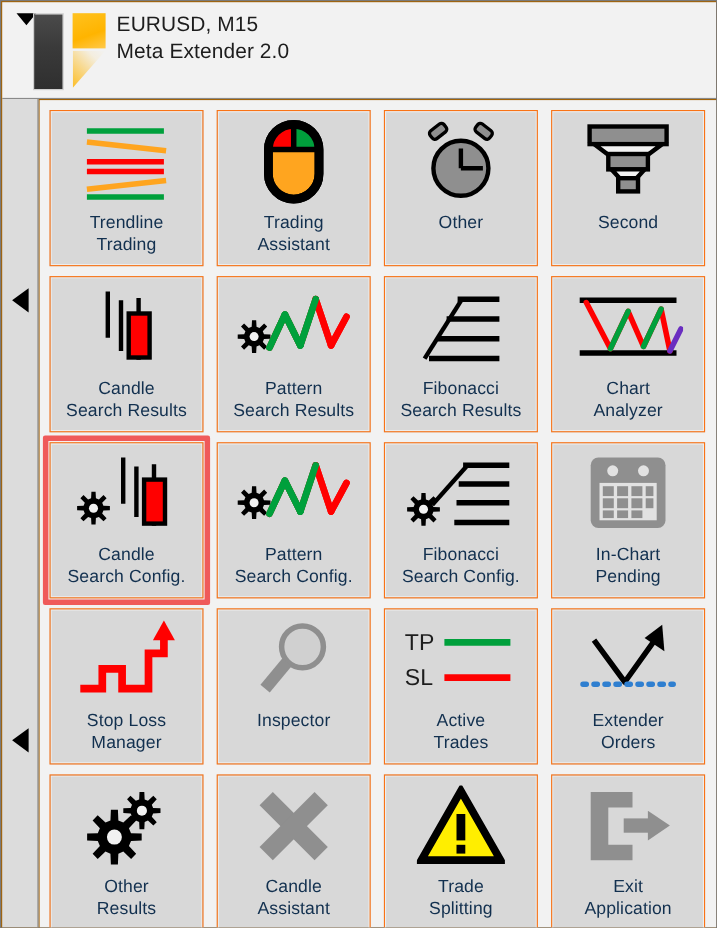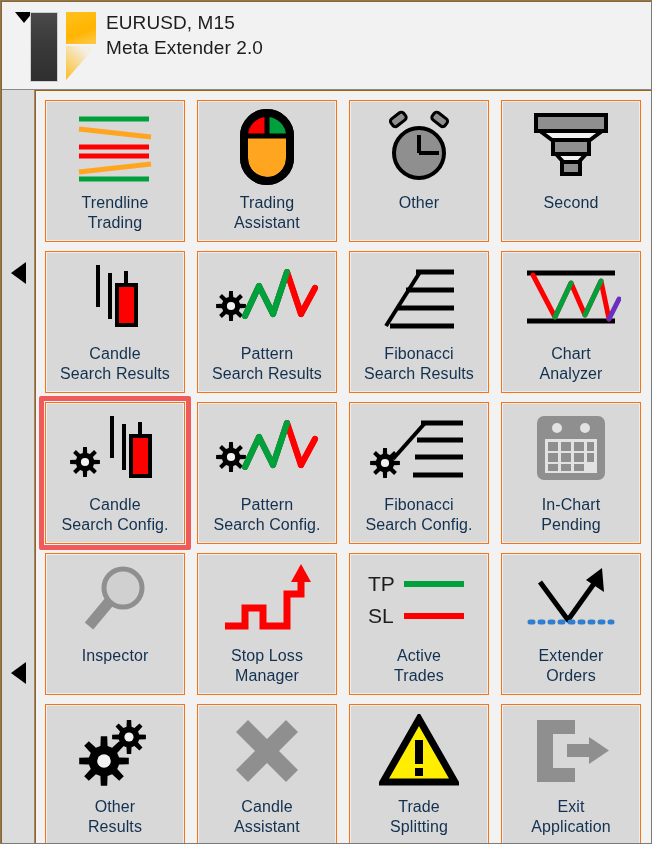--- a/index.html
+++ b/index.html
@@ -410,37 +410,37 @@
         <rect x="42" y="53" width="10" height="7"></rect>
       </g>
     </svg>
           </div>
           <div class="label"><span>In-Chart</span><span class="l2">Pending</span></div>
         </div>
       </div>
       <div class="cell">
         <div class="btn">
           <div class="icon-box">
+            <svg width="96" height="76" viewBox="0 0 96 76">
+      <polyline points="6,64 26,64 26,46 44,46 44,64 68,64 68,32 82,32 82,12" fill="none" stroke="#ff0000" stroke-width="7" stroke-linejoin="miter" stroke-linecap="butt"></polyline>
+      <polygon points="82,2 92,20 72,20" fill="#ff0000"></polygon>
+    </svg>
+          </div>
+          <div class="label"><span>Stop Loss</span><span class="l2">Manager</span></div>
+        </div>
+      </div>
+      <div class="cell">
+        <div class="btn">
+          <div class="icon-box">
             <svg width="76" height="76" viewBox="0 0 76 76">
       <circle cx="46" cy="26" r="19" fill="#d0d0d0" stroke="#8f8f8f" stroke-width="5"></circle>
       <line x1="32" y1="40" x2="12" y2="64" stroke="#8f8f8f" stroke-width="11" stroke-linecap="butt"></line>
     </svg>
           </div>
           <div class="label"><span>Inspector</span></div>
-        </div>
-      </div>
-      <div class="cell">
-        <div class="btn">
-          <div class="icon-box">
-            <svg width="96" height="76" viewBox="0 0 96 76">
-      <polyline points="6,64 26,64 26,46 44,46 44,64 68,64 68,32 82,32 82,12" fill="none" stroke="#ff0000" stroke-width="7" stroke-linejoin="miter" stroke-linecap="butt"></polyline>
-      <polygon points="82,2 92,20 72,20" fill="#ff0000"></polygon>
-    </svg>
-          </div>
-          <div class="label"><span>Stop Loss</span><span class="l2">Manager</span></div>
         </div>
       </div>
       <div class="cell">
         <div class="btn">
           <div class="icon-box">
             <svg width="110" height="66" viewBox="0 0 110 66">
       <text x="4" y="24" font-family="Liberation Sans, sans-serif" font-size="21" fill="#1d1d1d">TP</text>
       <line x1="40" y1="17" x2="100" y2="17" stroke="#00a03c" stroke-width="6"></line>
       <text x="4" y="56" font-family="Liberation Sans, sans-serif" font-size="21" fill="#1d1d1d">SL</text>
       <line x1="40" y1="49" x2="100" y2="49" stroke="#ff0000" stroke-width="6"></line>

